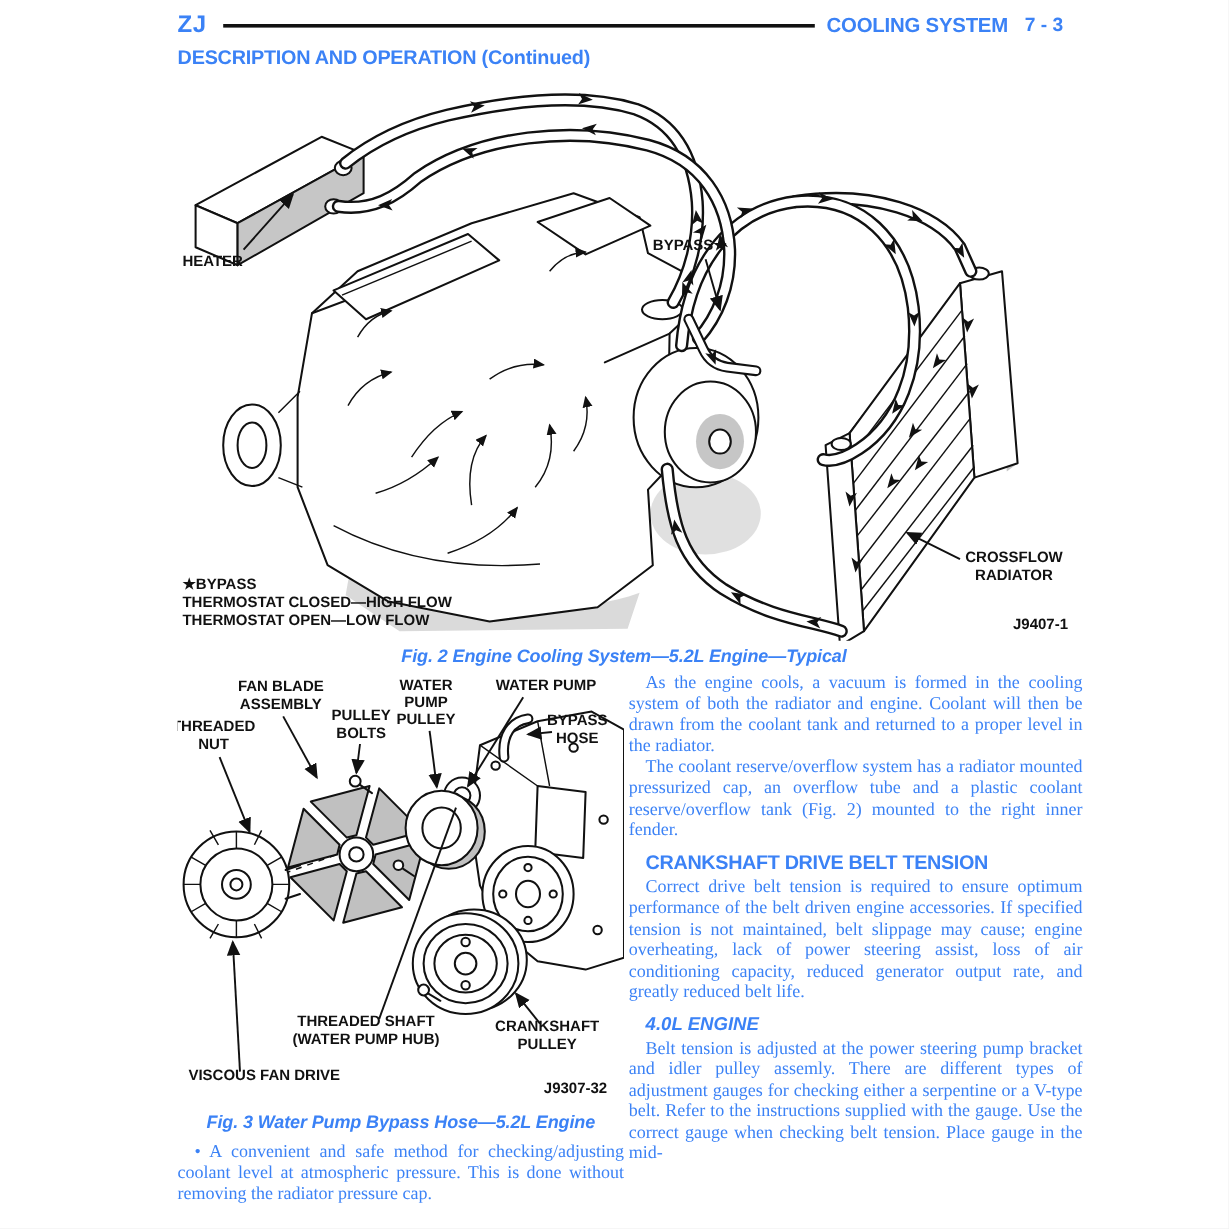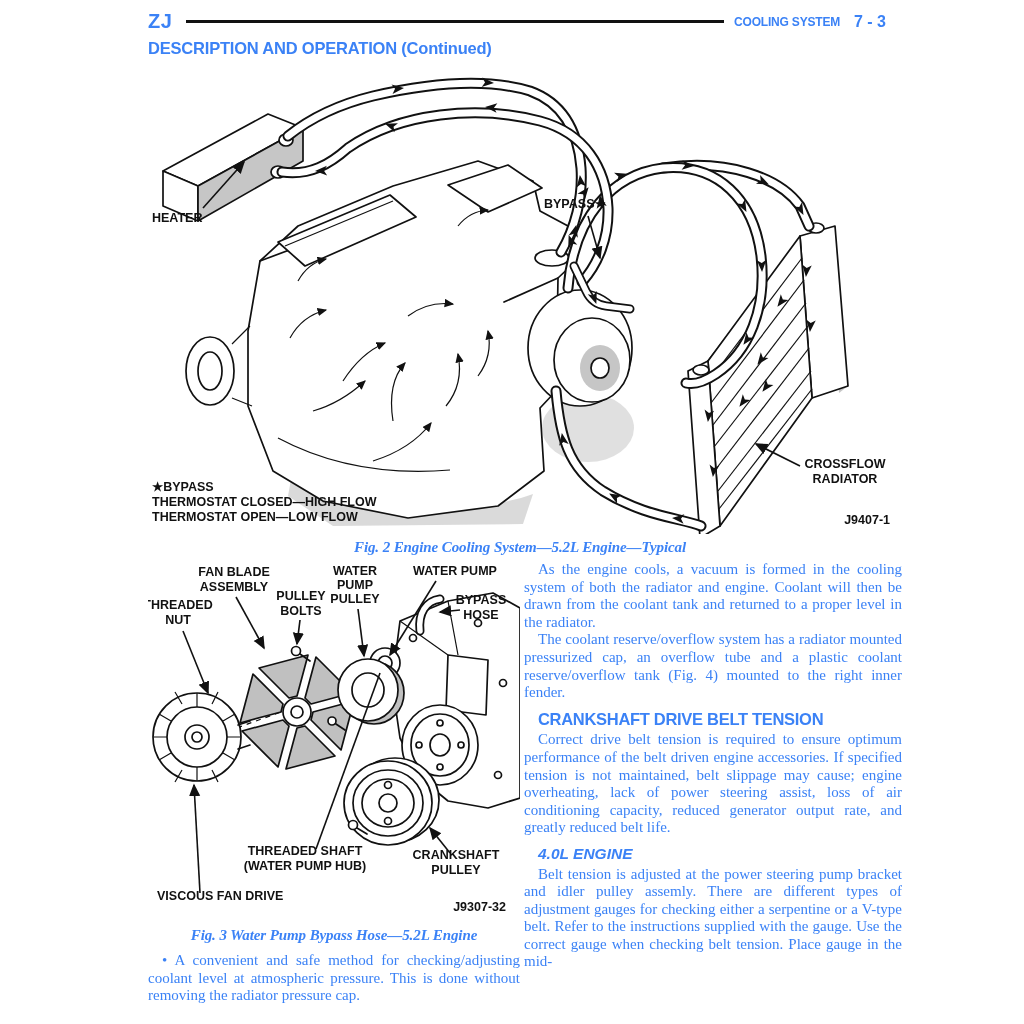--- a/index.html
+++ b/index.html
@@ -3,28 +3,28 @@
 <meta charset="utf-8">
 <style>
   html,body{margin:0;padding:0;background:#e8e8e8;}
   .page{position:relative;width:1024px;height:1024px;background:#ffffff;overflow:hidden;
         font-family:"Liberation Serif",serif;color:#3b82f6;}
   
   .hdr{position:absolute;left:148px;top:10px;width:738px;display:flex;align-items:center;
        font-family:"Liberation Sans",sans-serif;font-weight:bold;}
   .hdr .zj{font-size:20px;letter-spacing:.5px;}
   .hdr .rule{flex:1;height:3px;background:#111;margin:0 10px 0 14px;}
-  .hdr .sect{font-size:12px;letter-spacing:-.2px;}
+  .hdr .sect{font-size:17px;letter-spacing:-.2px;}
   .hdr .pgno{font-size:16px;margin-left:14px;text-align:right;}
   .subhdr{position:absolute;left:148px;top:39px;font-family:"Liberation Sans",sans-serif;
           font-weight:bold;font-size:16.5px;letter-spacing:-.2px;}
   
   .fig2{position:absolute;left:148px;top:76px;width:760px;height:458px;}
   .fig3{position:absolute;left:148px;top:563px;width:372px;height:358px;}
-  .caption{position:absolute;font-family:Liberation Serif, serif;font-style:italic;
+  .caption{position:absolute;font-family:Liberation Sans, sans-serif;font-style:italic;
            font-weight:bold;font-size:15px;text-align:center;letter-spacing:-.1px;}
   .cap2{left:150px;top:539px;width:740px;}
   .cap3{left:148px;top:927px;width:372px;}
   
   .col{position:absolute;font-size:15px;line-height:17.6px;text-align:justify;}
   .col p{margin:0;text-indent:14px;}
   .leftcol{left:148px;top:952px;width:372px;font-family:Liberation Serif, serif;}
   .rightcol{left:524px;top:561px;width:378px;}
   .h-belt{font-family:"Liberation Sans",sans-serif;font-weight:bold;font-size:16.5px;
           letter-spacing:-.3px;text-indent:0;margin:9px 0 3px 0 !important;text-align:left;}
@@ -326,20 +326,20 @@
   </svg>
 
   <div class="caption cap3">Fig. 3 Water Pump Bypass Hose—5.2L Engine</div>
 
   <div class="col leftcol">
     <p>•  A convenient and safe method for checking/adjusting coolant level at atmospheric pressure. This is done without removing the radiator pressure cap.</p>
   </div>
 
   <div class="col rightcol">
     <p>As the engine cools, a vacuum is formed in the cooling system of both the radiator and engine. Coolant will then be drawn from the coolant tank and returned to a proper level in the radiator.</p>
-    <p>The coolant reserve/overflow system has a radiator mounted pressurized cap, an overflow tube and a plastic coolant reserve/overflow tank (Fig. 4) mounted to the right inner fender.</p>
+    <p>The coolant reserve/overflow system has a radiator mounted pressurized cap, an overflow tube and a plastic coolant reserve/overflow tank (Fig. 2) mounted to the right inner fender.</p>
     <p class="h-belt">CRANKSHAFT DRIVE BELT TENSION</p>
     <p>Correct drive belt tension is required to ensure optimum performance of the belt driven engine accessories. If specified tension is not maintained, belt slippage may cause; engine overheating, lack of power steering assist, loss of air conditioning capacity, reduced generator output rate, and greatly reduced belt life.</p>
     <p class="h-eng">4.0L ENGINE</p>
     <p>Belt tension is adjusted at the power steering pump bracket and idler pulley assemly. There are different types of adjustment gauges for checking either a serpentine or a V-type belt. Refer to the instructions supplied with the gauge. Use the correct gauge when checking belt tension. Place gauge in the mid-</p>
   </div>
 
 </div>
 
 </body></html>

